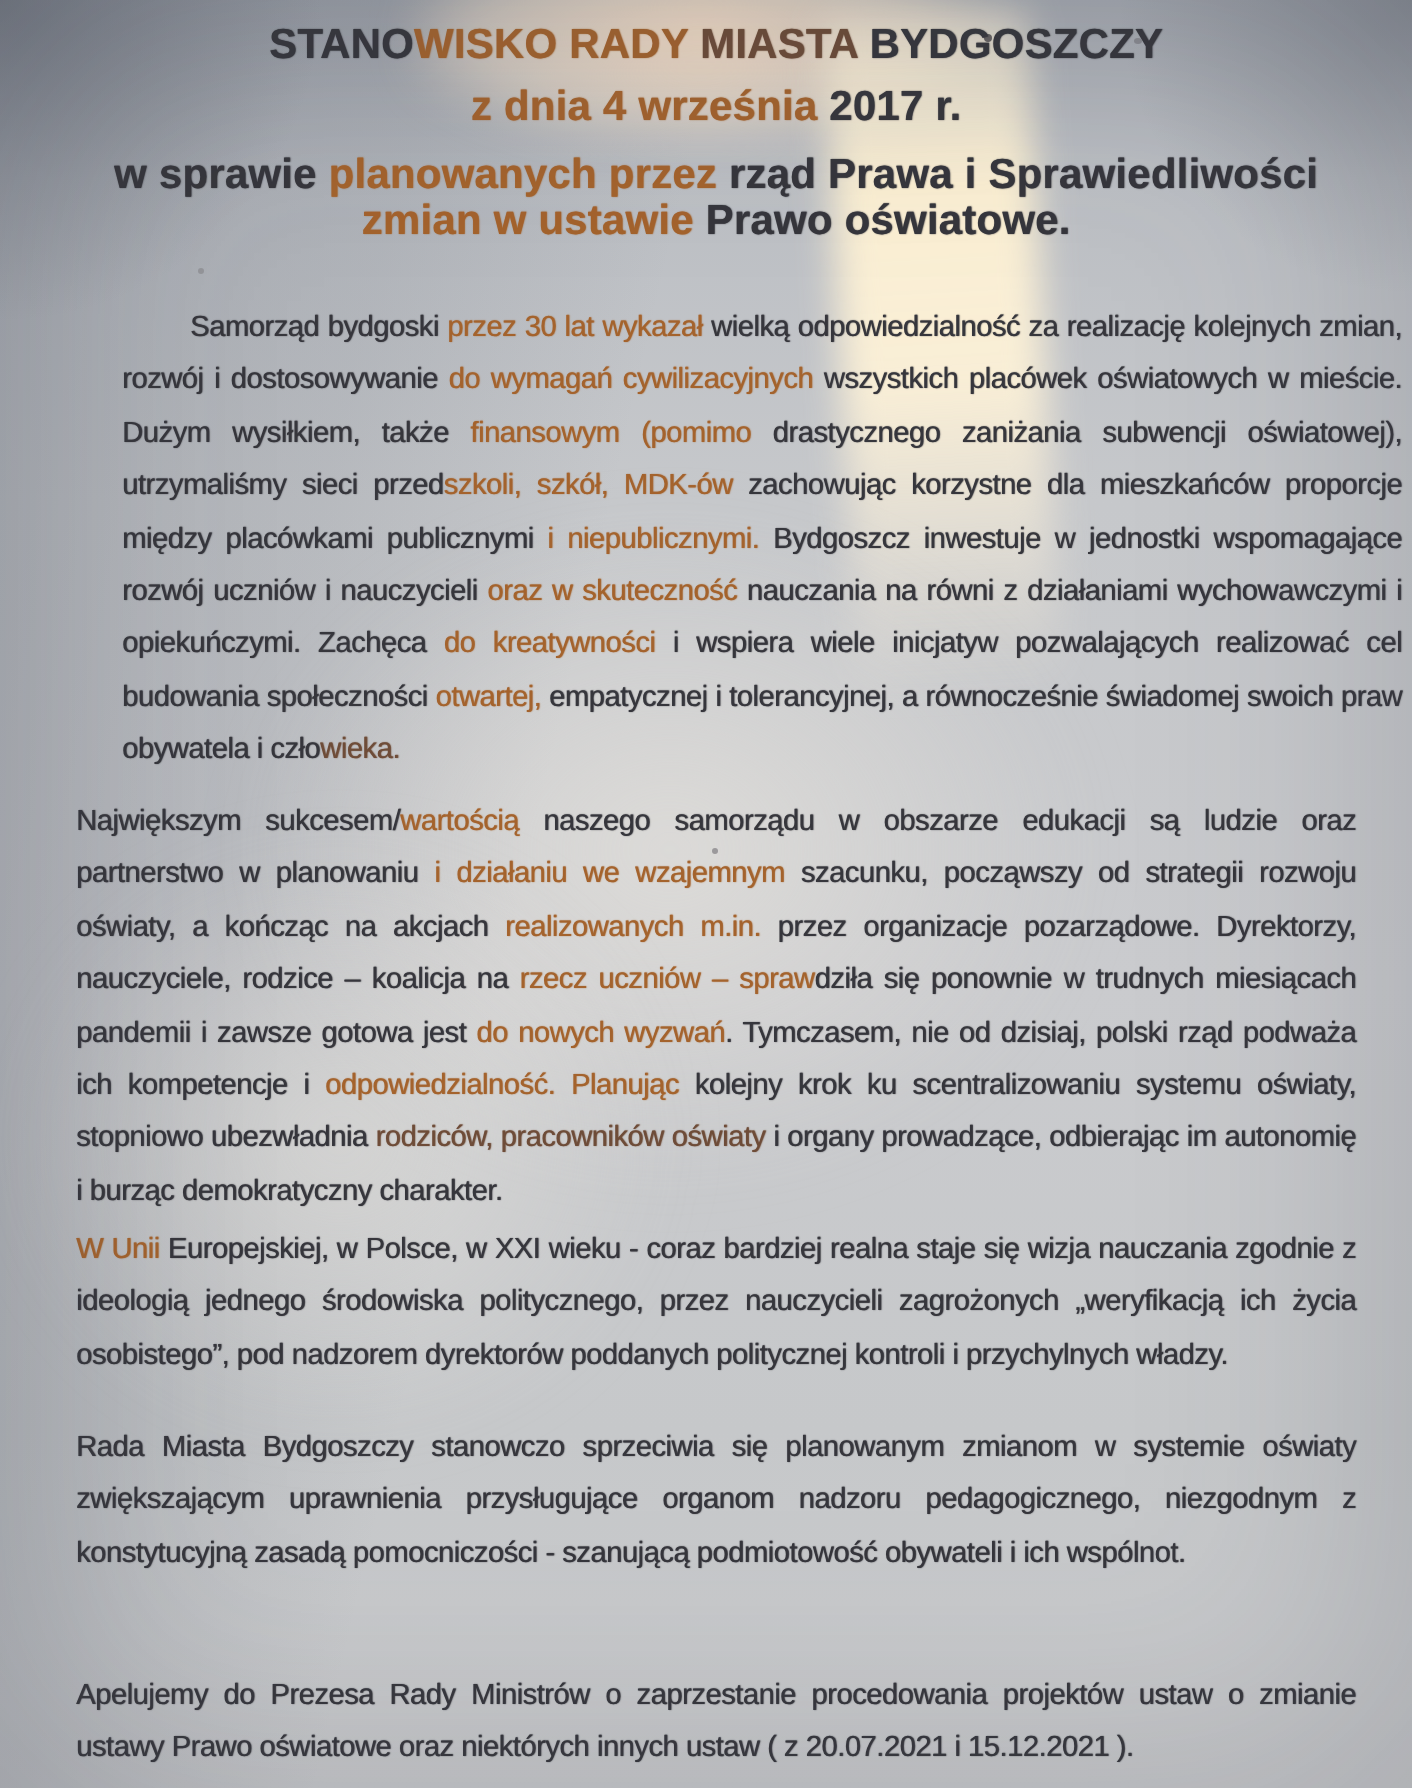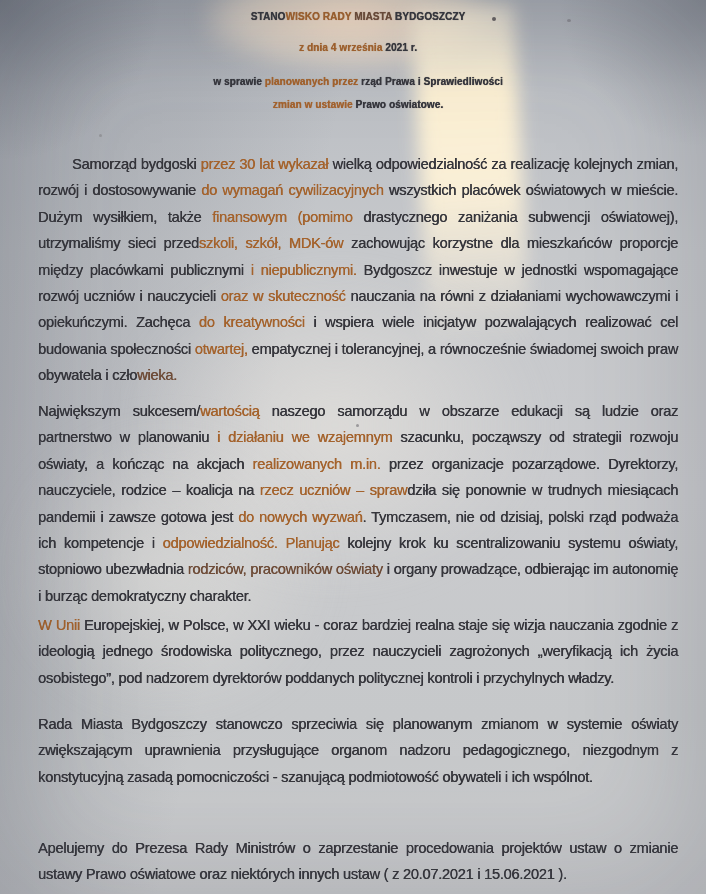--- a/index.html
+++ b/index.html
@@ -30,59 +30,59 @@
   
   .speck{position:absolute;z-index:3;border-radius:50%;}
   .speck-1{left:492px;top:17px;width:4px;height:4px;background:rgba(60,58,62,0.75);}
   .speck-2{left:567px;top:19px;width:4px;height:3px;background:rgba(100,98,102,0.45);}
   .speck-3{left:356px;top:424px;width:3px;height:3px;background:rgba(92,90,96,0.5);}
   .speck-4{left:99px;top:134px;width:3px;height:3px;background:rgba(112,110,116,0.4);}
   
   .content{position:absolute;inset:0;z-index:2;filter:blur(0.25px);}
   .title-line{
     position:absolute;left:38px;width:640px;text-align:center;
-    font-weight:bold;font-size:10px;letter-spacing:0.1px;
+    font-weight:bold;font-size:21px;letter-spacing:0.1px;
     text-shadow:0.3px 0 0.7px;
   }
   .tl-1{top:11px;}
   .tl-2{top:42px;}
   .tl-3{top:76px;}
   .tl-4{top:99px;}
   .para{
     position:absolute;left:38px;width:640px;margin:0;
     text-align:justify;font-size:14.6px;line-height:26.4px;letter-spacing:-0.25px;
     text-shadow:0.35px 0 0.6px;
   }
-  .p-1{top:151px;text-indent:34px;}
+  .p-1{top:151px;text-indent:34px;margin-left:23px;}
   .p-2{top:398px;}
   .p-3{top:612px;}
   .p-4{top:711px;}
   .p-5{top:835px;}
 </style>
 </head>
 <body>
 
 <div class="page">
 
   <div class="glare-top"></div>
   <div class="glare-streak"></div>
   <div class="glare-soft"></div>
   <div class="glare-lower"></div>
 
   <div class="content">
     <div class="title-line tl-1"><span style="color: rgb(54, 54, 60);">STANO</span><span style="color: rgb(164, 99, 45);">WISKO RADY </span><span style="color: rgb(110, 76, 56);">MIASTA </span><span style="color: rgb(54, 54, 60);">BYDGOSZCZY</span></div>
-    <div class="title-line tl-2"><span style="color: rgb(164, 99, 45);">z dnia 4 września </span><span style="color: rgb(54, 54, 60);">2021 r.</span></div>
+    <div class="title-line tl-2"><span style="color: rgb(164, 99, 45);">z dnia 4 września </span><span style="color: rgb(54, 54, 60);">2017 r.</span></div>
     <div class="title-line tl-3"><span style="color: rgb(54, 54, 60);">w sprawie </span><span style="color: rgb(164, 99, 45);">planowanych przez </span><span style="color: rgb(54, 54, 60);">rząd Prawa i Sprawiedliwości</span></div>
     <div class="title-line tl-4"><span style="color: rgb(164, 99, 45);">zmian w ustawie </span><span style="color: rgb(54, 54, 60);">Prawo oświatowe.</span></div>
 
     <p class="para p-1"><span style="color: rgb(54, 54, 60);">Samorząd bydgoski </span><span style="color: rgb(164, 99, 45);">przez 30 lat wykazał </span><span style="color: rgb(54, 54, 60);">wielką odpowiedzialność za realizację kolejnych zmian, rozwój i dostosowywanie </span><span style="color: rgb(164, 99, 45);">do wymagań cywilizacyjnych </span><span style="color: rgb(54, 54, 60);">wszystkich placówek oświatowych w mieście. Dużym wysiłkiem, także </span><span style="color: rgb(164, 99, 45);">finansowym (pomimo </span><span style="color: rgb(54, 54, 60);">drastycznego zaniżania subwencji oświatowej), utrzymaliśmy sieci przed</span><span style="color: rgb(164, 99, 45);">szkoli, szkół, MDK-ów </span><span style="color: rgb(54, 54, 60);">zachowując korzystne dla mieszkańców proporcje między placówkami publicznymi </span><span style="color: rgb(164, 99, 45);">i niepublicznymi. </span><span style="color: rgb(54, 54, 60);">Bydgoszcz inwestuje w jednostki wspomagające rozwój uczniów i nauczycieli </span><span style="color: rgb(164, 99, 45);">oraz w skuteczność </span><span style="color: rgb(54, 54, 60);">nauczania na równi z działaniami wychowawczymi i opiekuńczymi. Zachęca </span><span style="color: rgb(164, 99, 45);">do kreatywności </span><span style="color: rgb(54, 54, 60);">i wspiera wiele inicjatyw pozwalających realizować cel budowania społeczności </span><span style="color: rgb(164, 99, 45);">otwartej, </span><span style="color: rgb(54, 54, 60);">empatycznej i tolerancyjnej, a równocześnie świadomej swoich praw obywatela i czło</span><span style="color: rgb(110, 76, 56);">wieka.</span></p>
     <p class="para p-2"><span style="color: rgb(54, 54, 60);">Największym sukcesem/</span><span style="color: rgb(164, 99, 45);">wartością </span><span style="color: rgb(54, 54, 60);">naszego samorządu w obszarze edukacji są ludzie oraz partnerstwo w planowaniu </span><span style="color: rgb(164, 99, 45);">i działaniu we wzajemnym </span><span style="color: rgb(54, 54, 60);">szacunku, począwszy od strategii rozwoju oświaty, a kończąc na akcjach </span><span style="color: rgb(164, 99, 45);">realizowanych m.in. </span><span style="color: rgb(54, 54, 60);">przez organizacje pozarządowe. Dyrektorzy, nauczyciele, rodzice – koalicja na </span><span style="color: rgb(164, 99, 45);">rzecz uczniów – spraw</span><span style="color: rgb(54, 54, 60);">dziła się ponownie w trudnych miesiącach pandemii i zawsze gotowa jest </span><span style="color: rgb(164, 99, 45);">do nowych wyzwań</span><span style="color: rgb(54, 54, 60);">. Tymczasem, nie od dzisiaj, polski rząd podważa ich kompetencje i </span><span style="color: rgb(164, 99, 45);">odpowiedzialność. Planując </span><span style="color: rgb(54, 54, 60);">kolejny krok ku scentralizowaniu systemu oświaty, stopniowo ubezwładnia </span><span style="color: rgb(110, 76, 56);">rodziców, pracowników oświaty </span><span style="color: rgb(54, 54, 60);">i organy prowadzące, odbierając im autonomię i burząc demokratyczny charakter.</span></p>
     <p class="para p-3"><span style="color: rgb(164, 99, 45);">W Unii </span><span style="color: rgb(54, 54, 60);">Europejskiej, w Polsce, w XXI wieku - coraz bardziej realna staje się wizja nauczania zgodnie z ideologią jednego środowiska politycznego, przez nauczycieli zagrożonych „weryfikacją ich życia osobistego”, pod nadzorem dyrektorów poddanych politycznej kontroli i przychylnych władzy.</span></p>
     <p class="para p-4"><span style="color: rgb(54, 54, 60);">Rada Miasta Bydgoszczy stanowczo sprzeciwia się planowanym zmianom w systemie oświaty zwiększającym uprawnienia przysługujące organom nadzoru pedagogicznego, niezgodnym z konstytucyjną zasadą pomocniczości - szanującą podmiotowość obywateli i ich wspólnot.</span></p>
-    <p class="para p-5"><span style="color: rgb(54, 54, 60);">Apelujemy do Prezesa Rady Ministrów o zaprzestanie procedowania projektów ustaw o zmianie ustawy Prawo oświatowe oraz niektórych innych ustaw ( z 20.07.2021 i 15.06.2021 ).</span></p>
+    <p class="para p-5"><span style="color: rgb(54, 54, 60);">Apelujemy do Prezesa Rady Ministrów o zaprzestanie procedowania projektów ustaw o zmianie ustawy Prawo oświatowe oraz niektórych innych ustaw ( z 20.07.2021 i 15.12.2021 ).</span></p>
   </div>
 
   <span class="speck speck-1"></span>
   <span class="speck speck-2"></span>
   <span class="speck speck-3"></span>
   <span class="speck speck-4"></span>
 
   <div class="vignette"></div>
 </div>
 

